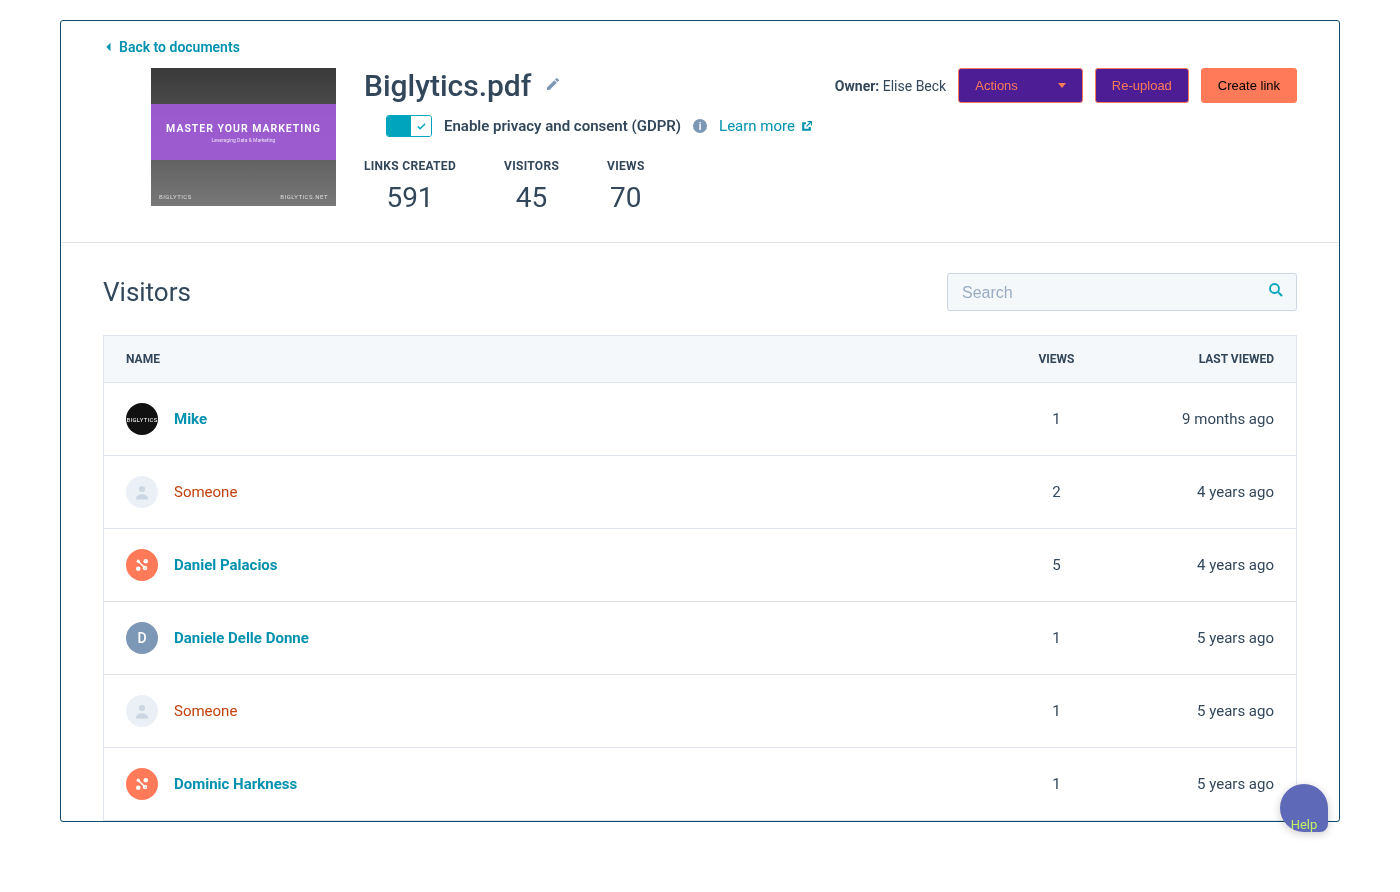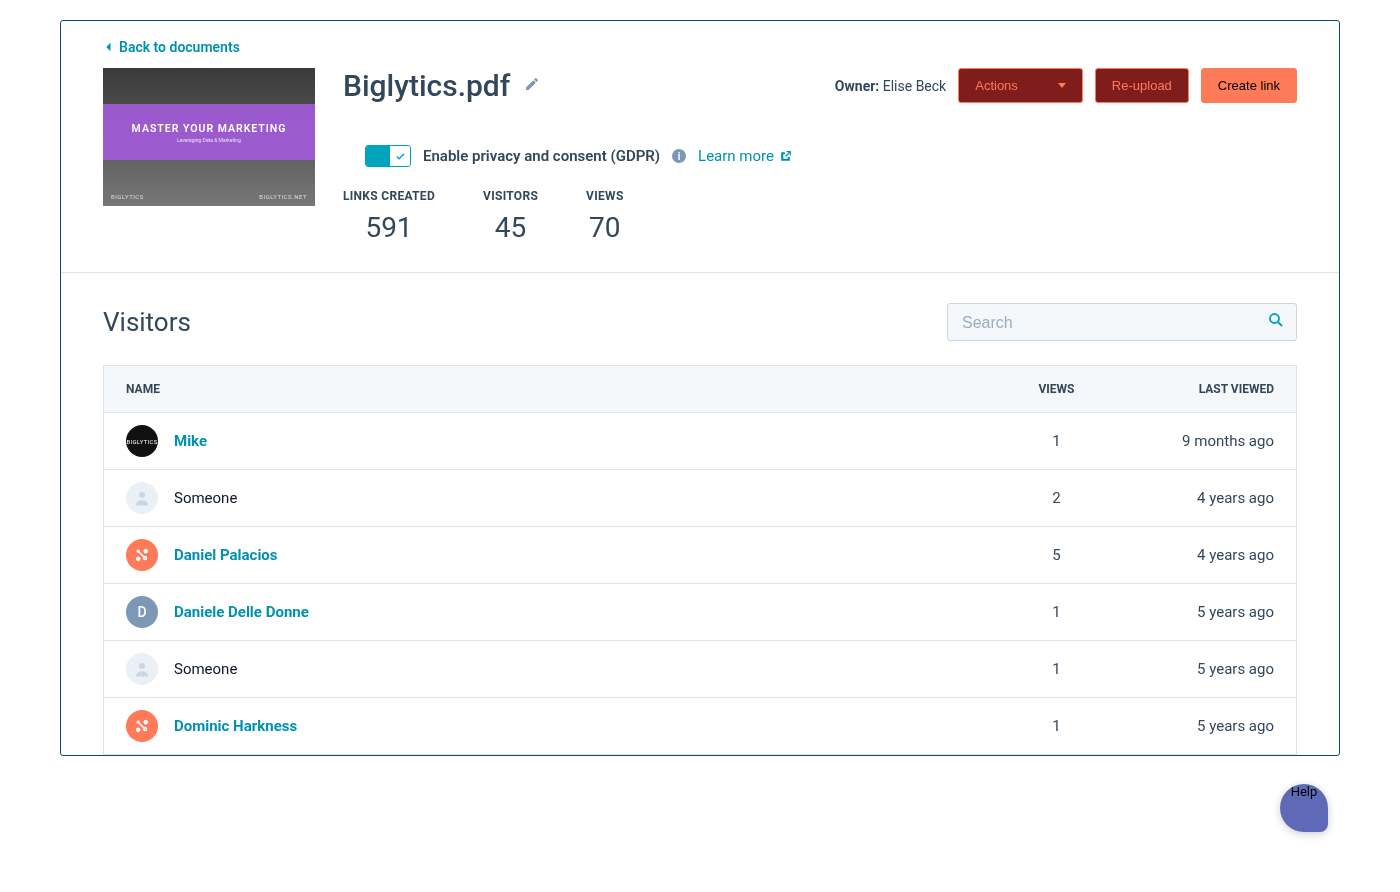--- a/index.html
+++ b/index.html
@@ -36,26 +36,27 @@
       height: 10px;
     }
     .header {
       padding: 12px 42px 28px 42px;
       display: flex;
       gap: 28px;
       align-items: flex-start;
       border-bottom: 1px solid #dfe3eb;
     }
     .thumb {
-      width: 212px;
+      width: 185px;
       height: 138px;
       background: linear-gradient(180deg, #3a3a3a 0%, #777 100%);
       position: relative;
       flex-shrink: 0;
       overflow: hidden;
+      margin-left: 48px;
     }
     .thumb-band {
       position: absolute;
       top: 36px;
       left: 0;
       right: 0;
       height: 56px;
       background: rgba(163, 92, 220, 0.9);
       display: flex;
       flex-direction: column;
@@ -124,42 +125,42 @@
       font-size: 13px;
       border-radius: 3px;
       cursor: pointer;
       border: 1px solid transparent;
       display: inline-flex;
       align-items: center;
       gap: 5px;
       font-weight: 400;
     }
     .btn-outline {
-      background: #7f1d1d;
+      background: #4c1d95;
       border-color: #ff7a59;
       color: #ff7a59;
       gap: 40px;
     }
     .btn-primary {
       background: #ff7a59;
       border-color: #ff7a59;
       color: #000000;
     }
     .caret-down {
       width: 0;
       height: 0;
       border-left: 4px solid transparent;
       border-right: 4px solid transparent;
       border-top: 5px solid currentColor;
     }
     .gdpr-row {
       display: flex;
       align-items: center;
       gap: 12px;
-      margin-top: 42px;
+      margin-top: 12px;
       padding-left: 22px;
     }
     .toggle {
       display: flex;
       align-items: center;
       border-radius: 3px;
       overflow: hidden;
       border: 1px solid #00a4bd;
       cursor: pointer;
       height: 22px;
@@ -278,21 +279,21 @@
     .table tbody td.col-views {
       width: 120px;
       text-align: center;
     }
     .table thead th.col-last,
     .table tbody td.col-last {
       width: 180px;
       text-align: right;
     }
     .table tbody td {
-      padding: 12px 22px;
+      padding: 20px 22px;
       border-bottom: 1px solid #dfe3eb;
       font-size: 15px;
       color: #33475b;
     }
     .name-cell {
       display: flex;
       align-items: center;
       gap: 16px;
     }
     .avatar {
@@ -328,33 +329,33 @@
       font-size: 14px;
       font-weight: 500;
     }
     .visitor-link {
       color: #0091ae;
       font-weight: 700;
       text-decoration: none;
       cursor: pointer;
     }
     .visitor-plain {
-      color: #0f172a;
+      color: #c2410c;
     }
     .help-fab {
       position: fixed;
       bottom: 60px;
       right: 72px;
       width: 48px;
       height: 48px;
       background: #5e6ab8;
-      color: #000000;
+      color: #bef264;
       border-radius: 50% 50% 8px 50%;
       display: flex;
-      align-items: flex-start;
+      align-items: flex-end;
       justify-content: center;
       font-size: 13px;
       cursor: pointer;
       box-shadow: 0 2px 8px rgba(0,0,0,.2);
     }
   </style>
 </head>
 <body>
 
 <div class="container">

